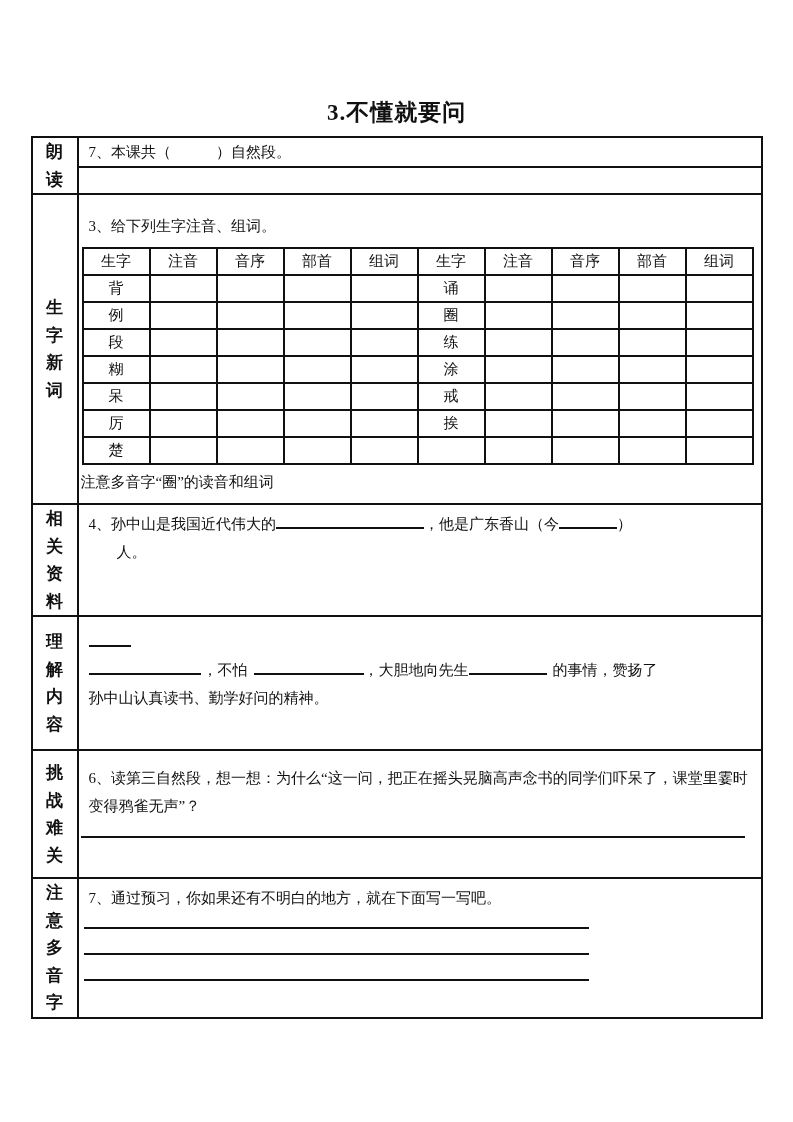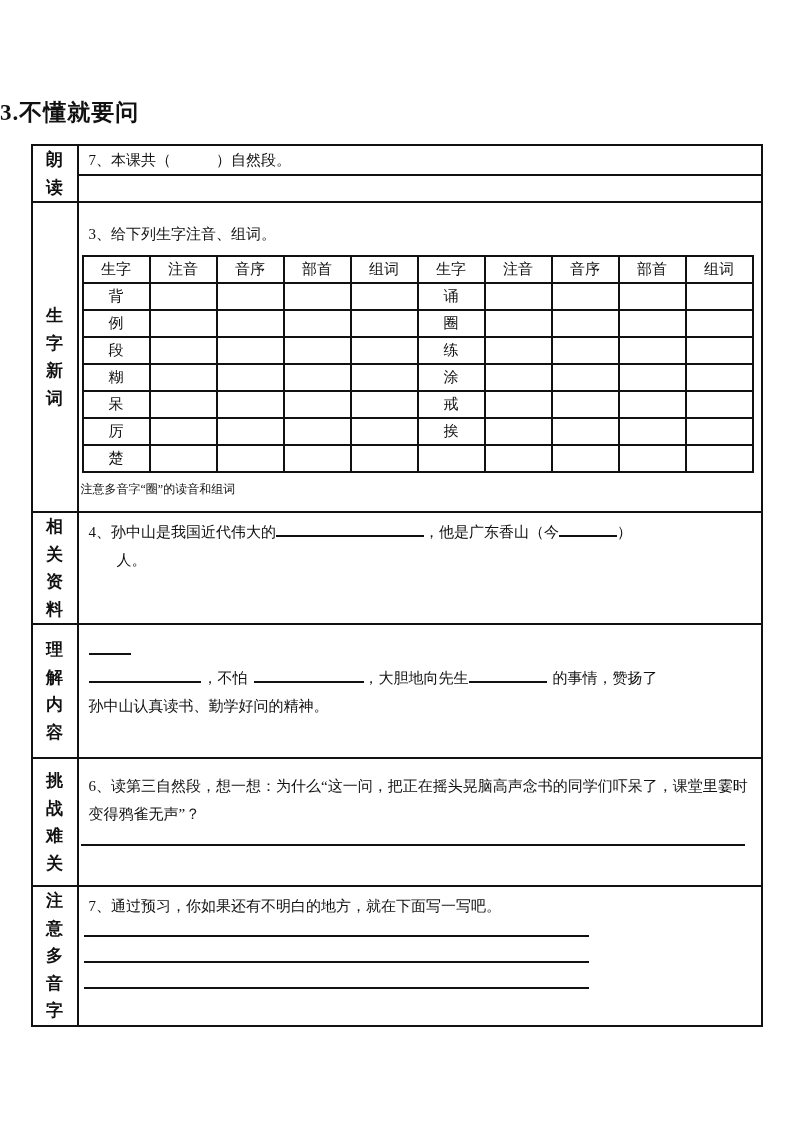--- a/index.html
+++ b/index.html
@@ -11,28 +11,28 @@
     width: 793px;
     height: 1122px;
     font-family: "Liberation Serif", "DejaVu Serif", serif;
     color: #111111;
     position: relative;
     overflow: hidden;
   }
   .page-title {
     margin: 0;
     padding-top: 97px;
-    text-align: left;
+    text-align: center;
     font-size: 23px;
     font-weight: bold;
     letter-spacing: 1px;
   }
   .sheet {
     width: 732px;
-    margin: 16px auto 0 auto;
+    margin: 8px auto 0 auto;
     border: 2px solid #111111;
     box-sizing: border-box;
   }
   .row {
     display: flex;
     align-items: stretch;
   }
   .row + .row { border-top: 2px solid #111111; }
   .label-cell {
     width: 44px;
@@ -102,21 +102,21 @@
     height: 25px;
     padding: 0;
     text-align: center;
     font-size: 15px;
     font-weight: normal;
     font-family: "Liberation Serif", "DejaVu Serif", serif;
   }
   .table-note {
     margin-top: 8px;
     padding-left: 2px;
-    font-size: 12px;
+    font-size: 15px;
   }
   .long-line {
     border-bottom: 2px solid #111111;
     height: 1px;
     margin: 15px 16px 0 2px;
   }
   .ans-line {
     width: 505px;
     border-bottom: 2px solid #111111;
     height: 26px;

